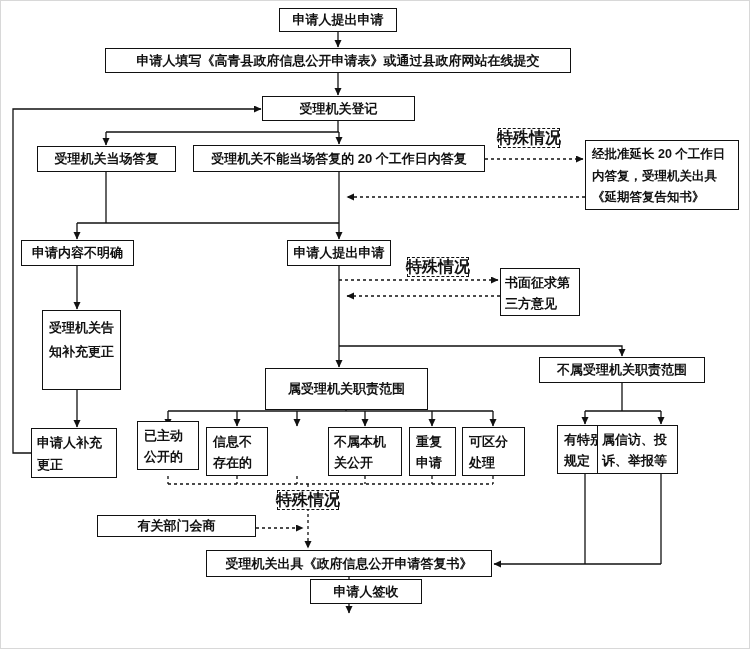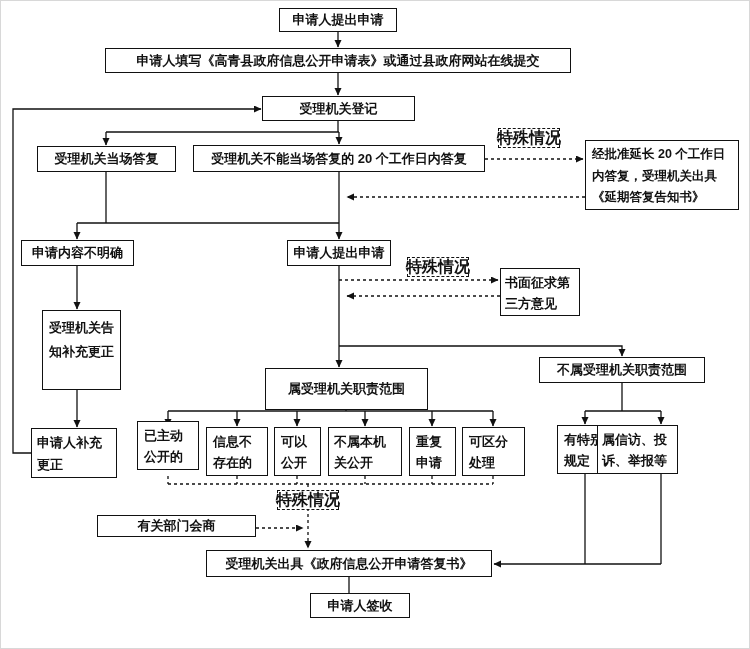--- a/index.html
+++ b/index.html
@@ -129,33 +129,32 @@
   <div class="box c" style="left:264px;top:367px;width:163px;height:42px">属受理机关职责范围</div>
 
   <div class="box c" style="left:538px;top:356px;width:166px;height:26px">不属受理机关职责范围</div>
 
   <div class="box ml" style="left:30px;top:427px;width:86px;height:50px;line-height:22px;padding:3px 5px">申请人补充更正</div>
 
   <div class="box ml" style="left:136px;top:420px;width:62px;height:49px">已主动公开的</div>
 
   <div class="box ml" style="left:205px;top:426px;width:62px;height:49px">信息不存在的</div>
 
-  <div class="box ml" style="left:273px;top:426px;width:47px;height:49px">可以公开</div>
 
   <div class="box ml" style="left:327px;top:426px;width:74px;height:49px;padding:3px 5px">不属本机关公开</div>
 
   <div class="box ml" style="left:408px;top:426px;width:47px;height:49px">重复申请</div>
 
   <div class="box ml" style="left:461px;top:426px;width:63px;height:49px">可区分处理</div>
 
   <div class="box ml" style="left:556px;top:424px;width:56px;height:49px">有特别规定</div>
 
   <div class="box ml" style="left:596px;top:424px;width:81px;height:49px;padding:3px 4px">属信访、投诉、举报等</div>
 
   <div class="box c dash" style="left:276px;top:489px;width:62px;height:20px">特殊情况</div>
 
   <div class="box c" style="left:96px;top:514px;width:159px;height:22px">有关部门会商</div>
 
   <div class="box c" style="left:205px;top:549px;width:286px;height:27px">受理机关出具《政府信息公开申请答复书》</div>
 
-  <div class="box c" style="left:309px;top:592px;width:100px;height:25px">申请人签收</div>
+  <div class="box c" style="left:309px;top:578px;width:112px;height:25px">申请人签收</div>
 
 </div>
 
 </body></html>

